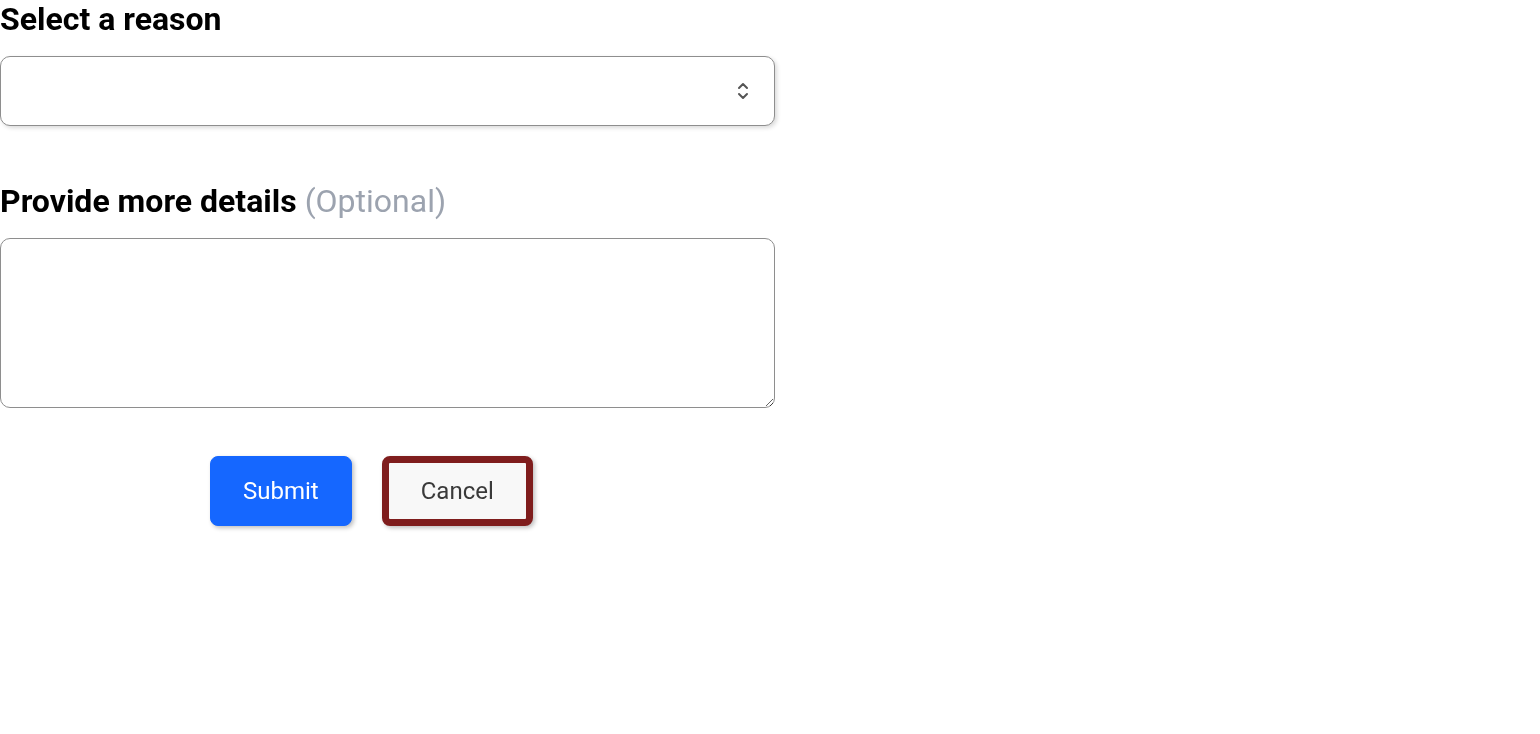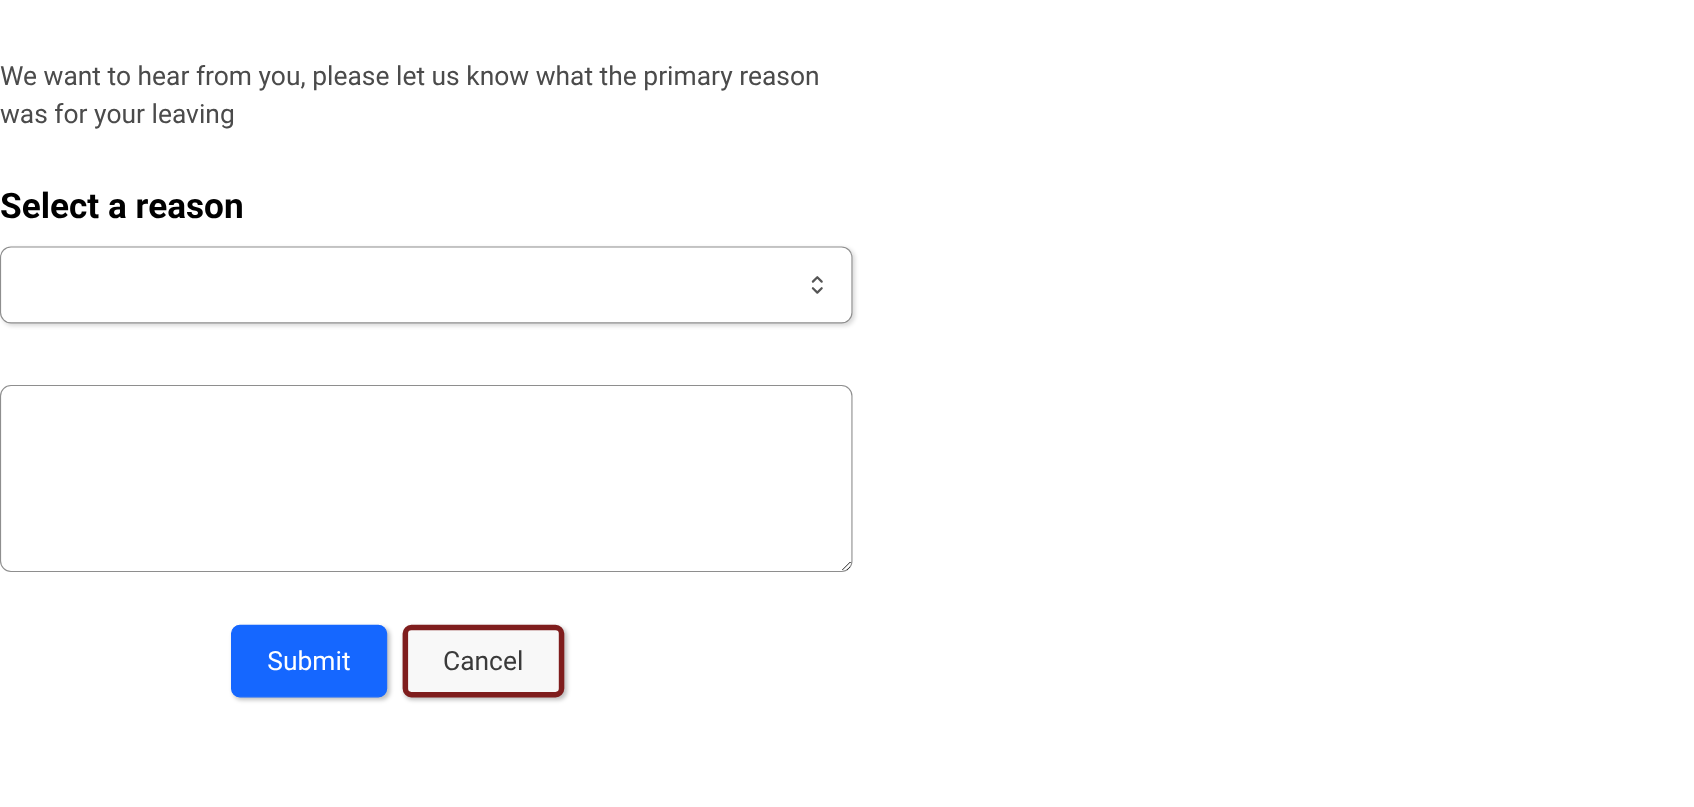--- a/index.html
+++ b/index.html
@@ -75,64 +75,66 @@
       border: 1px solid #8e8e8e;
       border-radius: 10px;
       background: #ffffff;
       resize: both;
       font-family: inherit;
       margin-bottom: 48px;
       display: block;
     }
     .button-row {
       display: flex;
-      gap: 14px;
+      gap: 30px;
       justify-content: flex-start;
       padding-left: 210px;
     }
     .btn {
       font-size: 24px;
       padding: 14px 32px;
       border-radius: 8px;
       cursor: pointer;
       font-family: inherit;
       box-shadow: 2px 2px 4px rgba(0,0,0,0.25);
       border: 1px solid transparent;
     }
     .btn-primary {
       background: #1567ff;
       color: #ffffff;
       border: 1px solid #1567ff;
     }
     .btn-secondary {
       background: #f8f8f8;
       color: #3a3a3a;
-      border: 5px solid #7f1d1d;
+      border: 7px solid #7f1d1d;
     }
   </style>
 </head>
 <body>
 
 <div class="form-container">
 
-  <p class="intro-text">We want to hear from you, please let us know what the primary reason was for your leaving</p>
 
   <label class="field-label">Select a reason</label>
   <div class="select-wrapper">
     <select class="reason-select" value="">
       <option value=""></option>
     </select>
     <span class="select-icon">
       <svg width="16" height="20" viewBox="0 0 16 20" xmlns="http://www.w3.org/2000/svg">
         <path d="M4 7 L8 3 L12 7" stroke="#555" stroke-width="2" fill="none" stroke-linecap="round" stroke-linejoin="round"></path>
         <path d="M4 13 L8 17 L12 13" stroke="#555" stroke-width="2" fill="none" stroke-linecap="round" stroke-linejoin="round"></path>
       </svg>
     </span>
   </div>
 
+  <label class="field-label">
+    <span>Provide more details </span><span class="optional-hint">(Optional)</span>
+  </label>
   <textarea class="details-textarea" style=""></textarea>
 
   <div class="button-row">
     <button class="btn btn-primary">Submit</button>
     <button class="btn btn-secondary">Cancel</button>
   </div>
 
 </div>
 
 </body></html>

